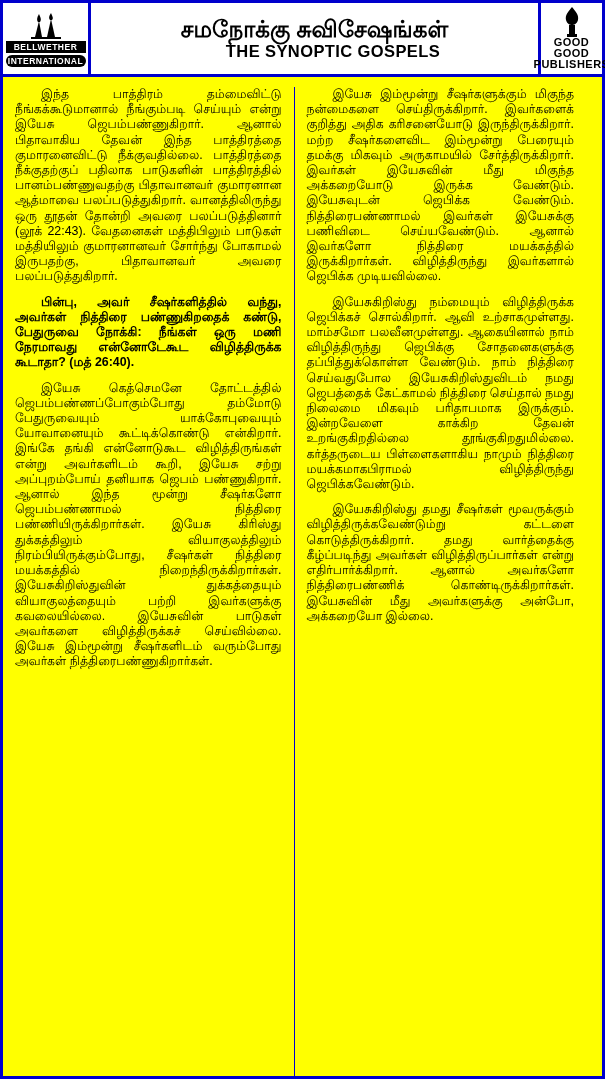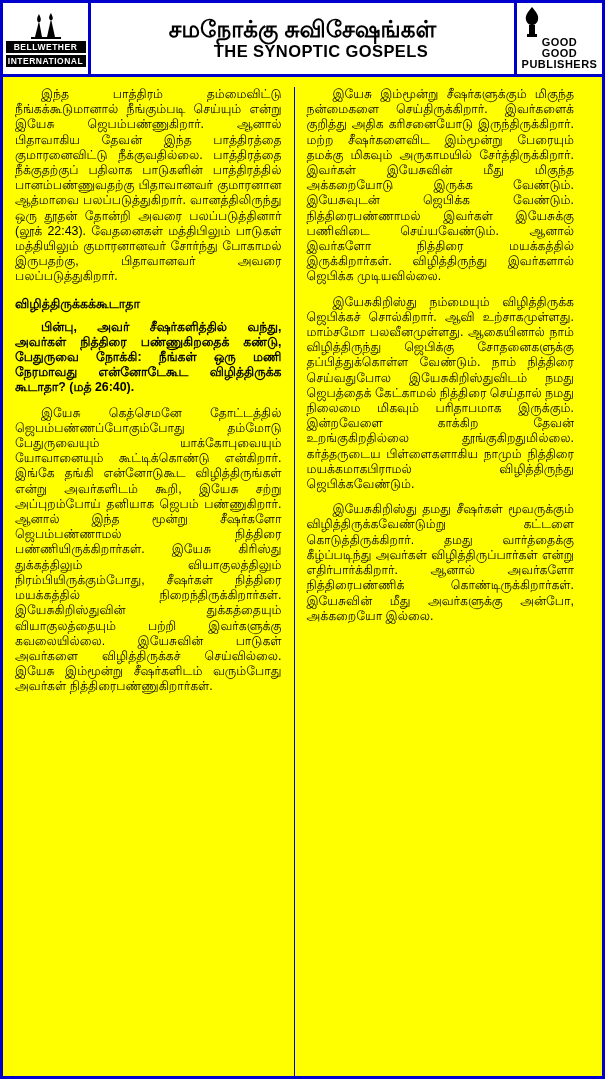--- a/index.html
+++ b/index.html
@@ -54,25 +54,26 @@
   }
   .logo-left .emblem {
     width: 40px;
     height: 28px;
     margin: 1px 0;
     display: flex;
     align-items: center;
     justify-content: center;
   }
   .logo-right {
-    width: 88px;
+    width: 64px;
     border-left: 3px solid #0000cc;
     box-sizing: border-box;
     display: flex;
     flex-direction: column;
+    align-items: center;
     justify-content: center;
     padding: 2px 0;
   }
   .logo-right .gn-line {
     font-size: 11px;
     font-weight: bold;
     color: #000000;
     line-height: 11px;
     text-align: center;
     letter-spacing: 0.5px;
@@ -158,21 +159,21 @@
           <g fill="#000000">
             <path d="M8 24 L12 8 L15 24 Z"></path>
             <path d="M11 9 C9 6 11 3 12 1 C13 4 15 6 13 9 Z"></path>
             <path d="M20 24 L24 6 L28 24 Z"></path>
             <path d="M23 7 C21 4 23 2 24 0 C25 3 27 5 25 7 Z"></path>
             <rect x="4" y="24" width="30" height="2"></rect>
           </g>
         </svg>
       </div>
       <div class="band">BELLWETHER</div>
-      <div class="band" style="margin-top:2px;">INTERNATIONAL</div>
+      <div class="band" style="margin-top:2px;border-radius:6px;">INTERNATIONAL</div>
     </div>
 
     <div class="title-block">
       <div class="title-ta">சமநோக்கு சுவிசேஷங்கள்</div>
       <div class="title-en">THE SYNOPTIC GOSPELS</div>
     </div>
 
     <div class="logo-right">
       <div class="torch">
         <svg width="26" height="30" viewBox="0 0 26 30" aria-hidden="true">
@@ -187,21 +188,20 @@
       <div class="gn-line">GOOD</div>
       <div class="gn-line">PUBLISHERS</div>
     </div>
 
   </div>
 
   <div class="body">
 
     <div class="col left">
       <p class="para">இந்த பாத்திரம் தம்மைவிட்டு நீங்கக்கூடுமானால் நீங்கும்படி செய்யும் என்று இயேசு ஜெபம்பண்ணுகிறார். ஆனால் பிதாவாகிய தேவன் இந்த பாத்திரத்தை குமாரனைவிட்டு நீக்குவதில்லை. பாத்திரத்தை நீக்குதற்குப் பதிலாக பாடுகளின் பாத்திரத்தில் பானம்பண்ணுவதற்கு பிதாவானவர் குமாரனான ஆத்மாவை பலப்படுத்துகிறார். வானத்திலிருந்து ஒரு தூதன் தோன்றி அவரை பலப்படுத்தினார் (லூக் 22:43). வேதனைகள் மத்திபிலும் பாடுகள் மத்தியிலும் குமாரனானவர் சோர்ந்து போகாமல் இருபதற்கு, பிதாவானவர் அவரை பலப்படுத்துகிறார்.</p>
-      <h2 class="section-heading">விழித்திருக்கக்கூடாதா</h2>
       <p class="para bold">பின்பு, அவர் சீஷர்களித்தில் வந்து, அவர்கள் நித்திரை பண்ணுகிறதைக் கண்டு, பேதுருவை நோக்கி: நீங்கள் ஒரு மணி நேரமாவது என்னோடேகூட விழித்திருக்க கூடாதா? (மத் 26:40).</p>
       <p class="para">இயேசு கெத்செமனே தோட்டத்தில் ஜெபம்பண்ணப்போகும்போது தம்மோடு பேதுருவையும் யாக்கோபுவையும் யோவானையும் கூட்டிக்கொண்டு என்கிறார். இங்கே தங்கி என்னோடுகூட விழித்திருங்கள் என்று அவர்களிடம் கூறி, இயேசு சற்று அப்புறம்போய் தனியாக ஜெபம் பண்ணுகிறார். ஆனால் இந்த மூன்று சீஷர்களோ ஜெபம்பண்ணாமல் நித்திரை பண்ணியிருக்கிறார்கள். இயேசு கிரிஸ்து துக்கத்திலும் வியாகுலத்திலும் நிரம்பியிருக்கும்போது, சீஷர்கள் நித்திரை மயக்கத்தில் நிறைந்திருக்கிறார்கள். இயேசுகிறிஸ்துவின் துக்கத்தையும் வியாகுலத்தையும் பற்றி இவர்களுக்கு கவலையில்லை. இயேசுவின் பாடுகள் அவர்களை விழித்திருக்கச் செய்வில்லை. இயேசு இம்மூன்று சீஷர்களிடம் வரும்போது அவர்கள் நித்திரைபண்ணுகிறார்கள்.</p>
     </div>
 
     <div class="col right">
       <p class="para">இயேசு இம்மூன்று சீஷர்களுக்கும் மிகுந்த நன்மைகளை செய்திருக்கிறார். இவர்களைக் குறித்து அதிக கரிசனையோடு இருந்திருக்கிறார். மற்ற சீஷர்களைவிட இம்மூன்று பேரையும் தமக்கு மிகவும் அருகாமயில் சேர்த்திருக்கிறார். இவர்கள் இயேசுவின் மீது மிகுந்த அக்கறையோடு இருக்க வேண்டும். இயேசுவுடன் ஜெபிக்க வேண்டும். நித்திரைபண்ணாமல் இவர்கள் இயேசுக்கு பணிவிடை செய்யவேண்டும். ஆனால் இவர்களோ நித்திரை மயக்கத்தில் இருக்கிறார்கள். விழித்திருந்து இவர்களால் ஜெபிக்க முடியவில்லை.</p>
       <p class="para">இயேசுகிறிஸ்து நம்மையும் விழித்திருக்க ஜெபிக்கச் சொல்கிறார். ஆவி உற்சாகமுள்ளது. மாம்சமோ பலவீனமுள்ளது. ஆகையினால் நாம் விழித்திருந்து ஜெபிக்கு சோதனைகளுக்கு தப்பித்துக்கொள்ள வேண்டும். நாம் நித்திரை செய்வதுபோல இயேசுகிறிஸ்துவிடம் நமது ஜெபத்தைக் கேட்காமல் நித்திரை செய்தால் நமது நிலைமை மிகவும் பரிதாபமாக இருக்கும். இன்றவேளை காக்கிற தேவன் உறங்குகிறதில்லை தூங்குகிறதுமில்லை. கர்த்தருடைய பிள்ளைகளாகிய நாமும் நித்திரை மயக்கமாகபிராமல் விழித்திருந்து ஜெபிக்கவேண்டும்.</p>
       <p class="para">இயேசுகிறிஸ்து தமது சீஷர்கள் மூவருக்கும் விழித்திருக்கவேண்டும்று கட்டளை கொடுத்திருக்கிறார். தமது வார்த்தைக்கு கீழ்ப்படிந்து அவர்கள் விழித்திருப்பார்கள் என்று எதிர்பார்க்கிறார். ஆனால் அவர்களோ நித்திரைபண்ணிக் கொண்டிருக்கிறார்கள். இயேசுவின் மீது அவர்களுக்கு அன்போ, அக்கறையோ இல்லை.</p>
     </div>
 

